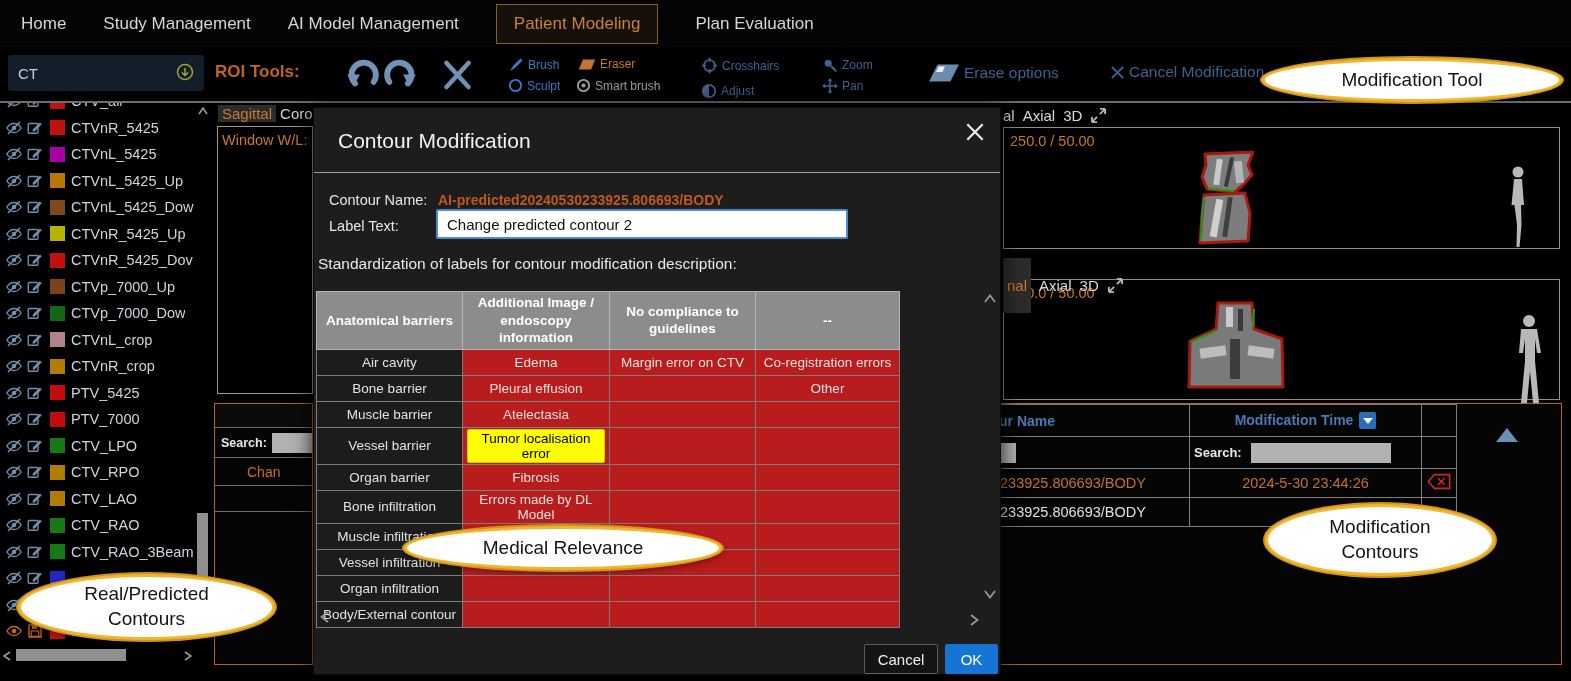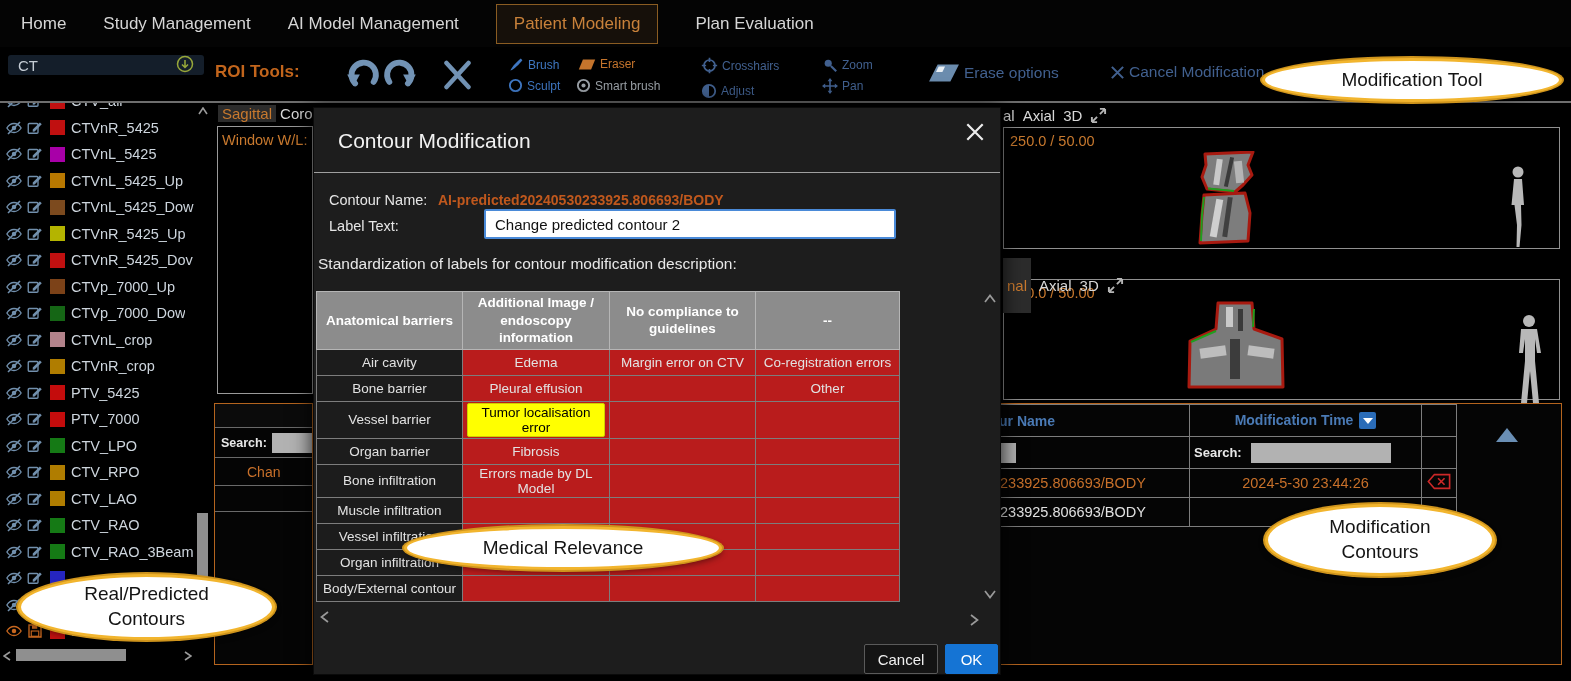--- a/index.html
+++ b/index.html
@@ -13,21 +13,21 @@
 
   
   .nav { position:absolute; top:0; left:0; right:0; height:47px; background:#040404;
          display:flex; align-items:center; padding-left:21px; gap:37px; font-size:17px; color:#d6d6d6; z-index:8; }
   .nav-item { white-space:nowrap; cursor:default; }
   .nav-item.active { color:#c8813a; border:1px solid #8a5c22; background:#16100a; padding:9px 17px; }
 
   
   .toolbar { position:absolute; top:47px; left:0; right:0; height:56px; background:#000;
              border-bottom:2px solid #6e6e6e; z-index:8; }
-  .ct-select { position:absolute; left:8px; top:8px; width:196px; height:20px; background:#141e2a;
+  .ct-select { position:absolute; left:8px; top:8px; width:196px; height:36px; background:#141e2a;
                border-radius:3px; color:#c4ccd4; font-size:15px; display:flex; align-items:center;
                justify-content:space-between; padding:0 10px; }
   .roi-label { position:absolute; left:215px; top:15px; color:#c2651c; font-weight:bold; font-size:17px; }
   .tb-item { position:absolute; display:flex; align-items:center; gap:4px; font-size:12px; font-weight:500; white-space:nowrap; }
   .c-blue  { color:#3f77c2; }
   .c-orange{ color:#c4742c; }
   .c-gray  { color:#9aa0a6; }
   .c-navy  { color:#41608f; }
 
   
@@ -84,21 +84,21 @@
   
   .modal { position:absolute; left:313px; top:107px; width:688px; height:568px; background:#1d1d1d;
            border:1px solid #0a0a0a; box-shadow:0 0 20px rgba(0,0,0,.9); z-index:20; }
   .m-title { position:absolute; left:24px; top:21px; font-size:21px; color:#f2f2f2; }
   .m-close { position:absolute; right:14px; top:13px; width:22px; height:22px; }
   .m-divider { position:absolute; left:0; right:0; top:64px; border-top:1px solid #a0a0a0; }
   .m-label { position:absolute; font-size:14.5px; color:#e6e6e6; }
   .m-cname { position:absolute; left:124px; top:84px; font-size:14px; font-weight:600; color:#c0581d; }
   .m-input { position:absolute; left:122px; top:101px; width:412px; height:30px; background:#fff;
              border:2px solid #4a8ad8; border-radius:2px; color:#111; font-size:15px; padding:0 9px;
-             font-family:"Liberation Sans",sans-serif;margin-left:48px; }
+             font-family:"Liberation Sans",sans-serif; }
   .m-std { position:absolute; left:4px; top:147px; font-size:15.5px; color:#e8e8e8; }
   .m-table { position:absolute; left:2px; top:183px; width:583px; border-collapse:collapse; table-layout:fixed;
              font-size:13.5px; color:#e2e2e2; text-align:center; }
   .m-table th { background:#8c8c8c; color:#fff; font-weight:bold; border:1px solid #b5b5b5; height:42px;
                 padding:2px 8px; line-height:1.3; }
   .m-table td { border:1px solid #7d7d7d; height:26px; background:#b91c1c; padding:1px 4px; }
   .m-table td.fc { background:#1c1c1c; }
   .hl { display:inline-block; background:#ffff00; color:#000; padding:1px 4px; border-radius:2px;
         border:1px solid #cfcf00; }
   .m-btn { position:absolute; height:30px; font-size:15px; display:flex; align-items:center; justify-content:center;
@@ -682,20 +682,26 @@
           <td><span>Margin error on CTV</span></td>
           <td><span>Co-registration errors</span></td>
         </tr>
         <tr>
           <td class="fc"><span>Bone barrier</span></td>
           <td><span>Pleural effusion</span></td>
           <td></td>
           <td><span>Other</span></td>
         </tr>
         <tr>
+          <td class="fc"><span>Muscle barrier</span></td>
+          <td><span>Atelectasia</span></td>
+          <td></td>
+          <td></td>
+        </tr>
+        <tr>
           <td class="fc"><span>Vessel barrier</span></td>
           <td><span class="hl">Tumor localisation error</span></td>
           <td></td>
           <td></td>
         </tr>
         <tr>
           <td class="fc"><span>Organ barrier</span></td>
           <td><span>Fibrosis</span></td>
           <td></td>
           <td></td>

